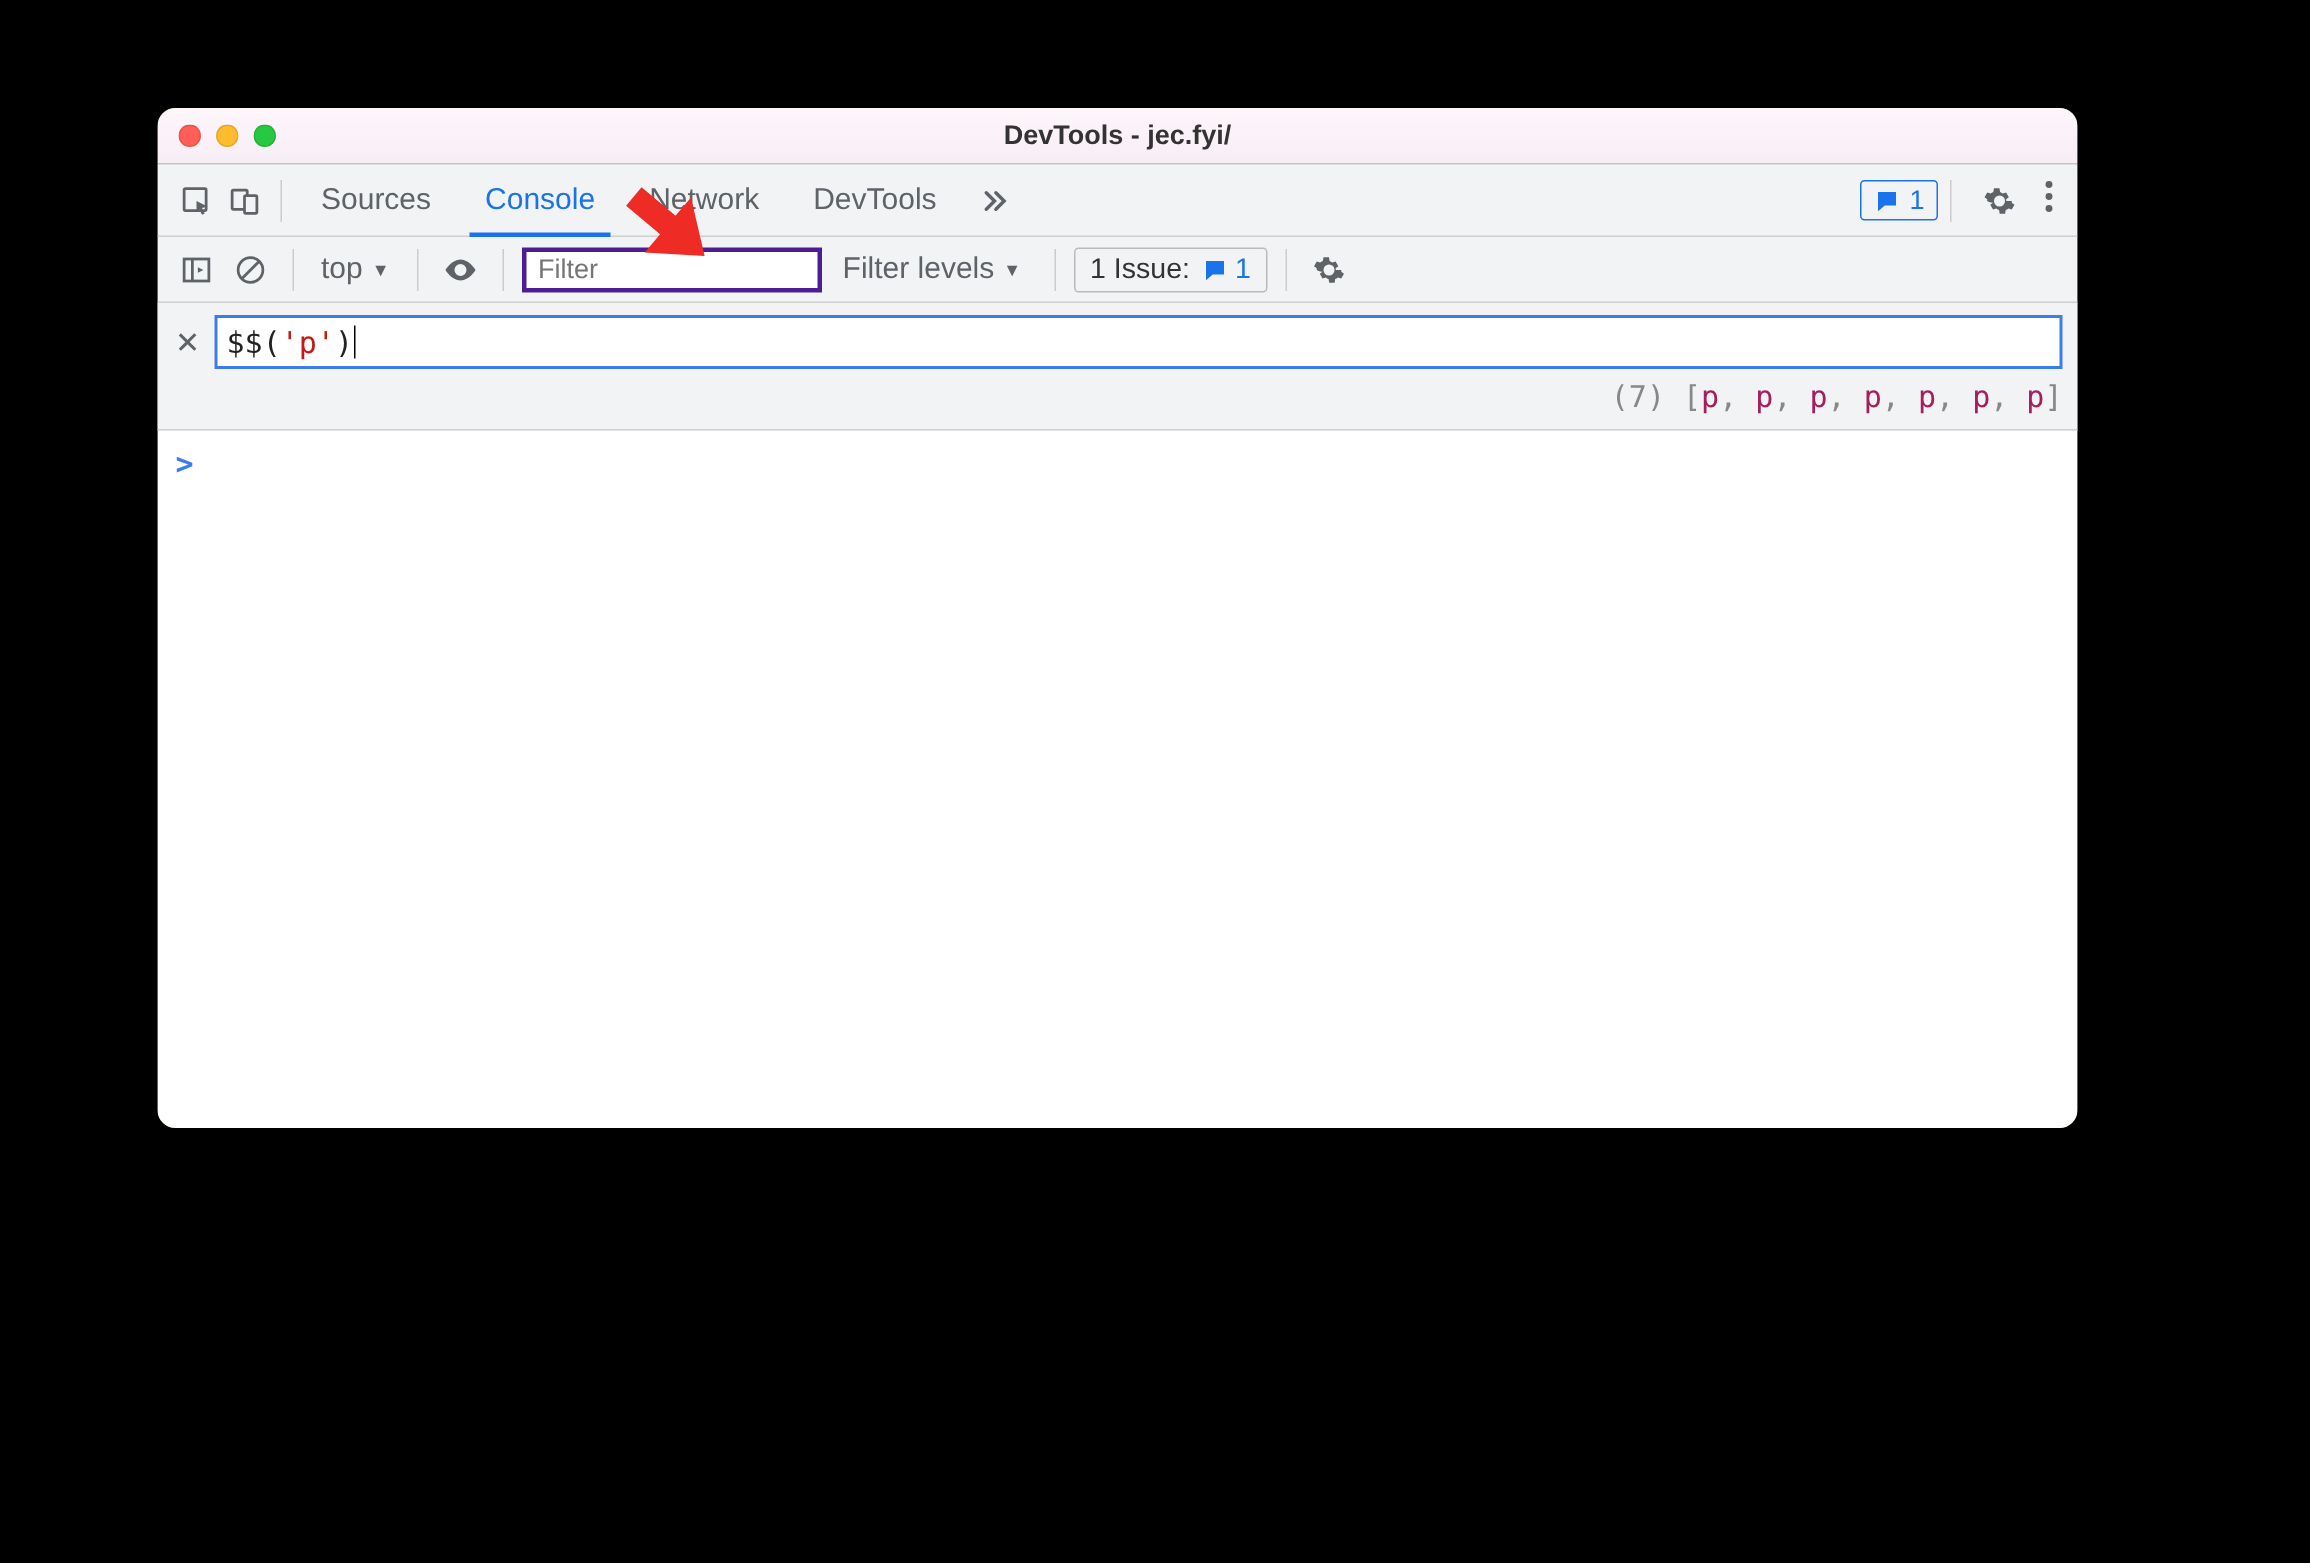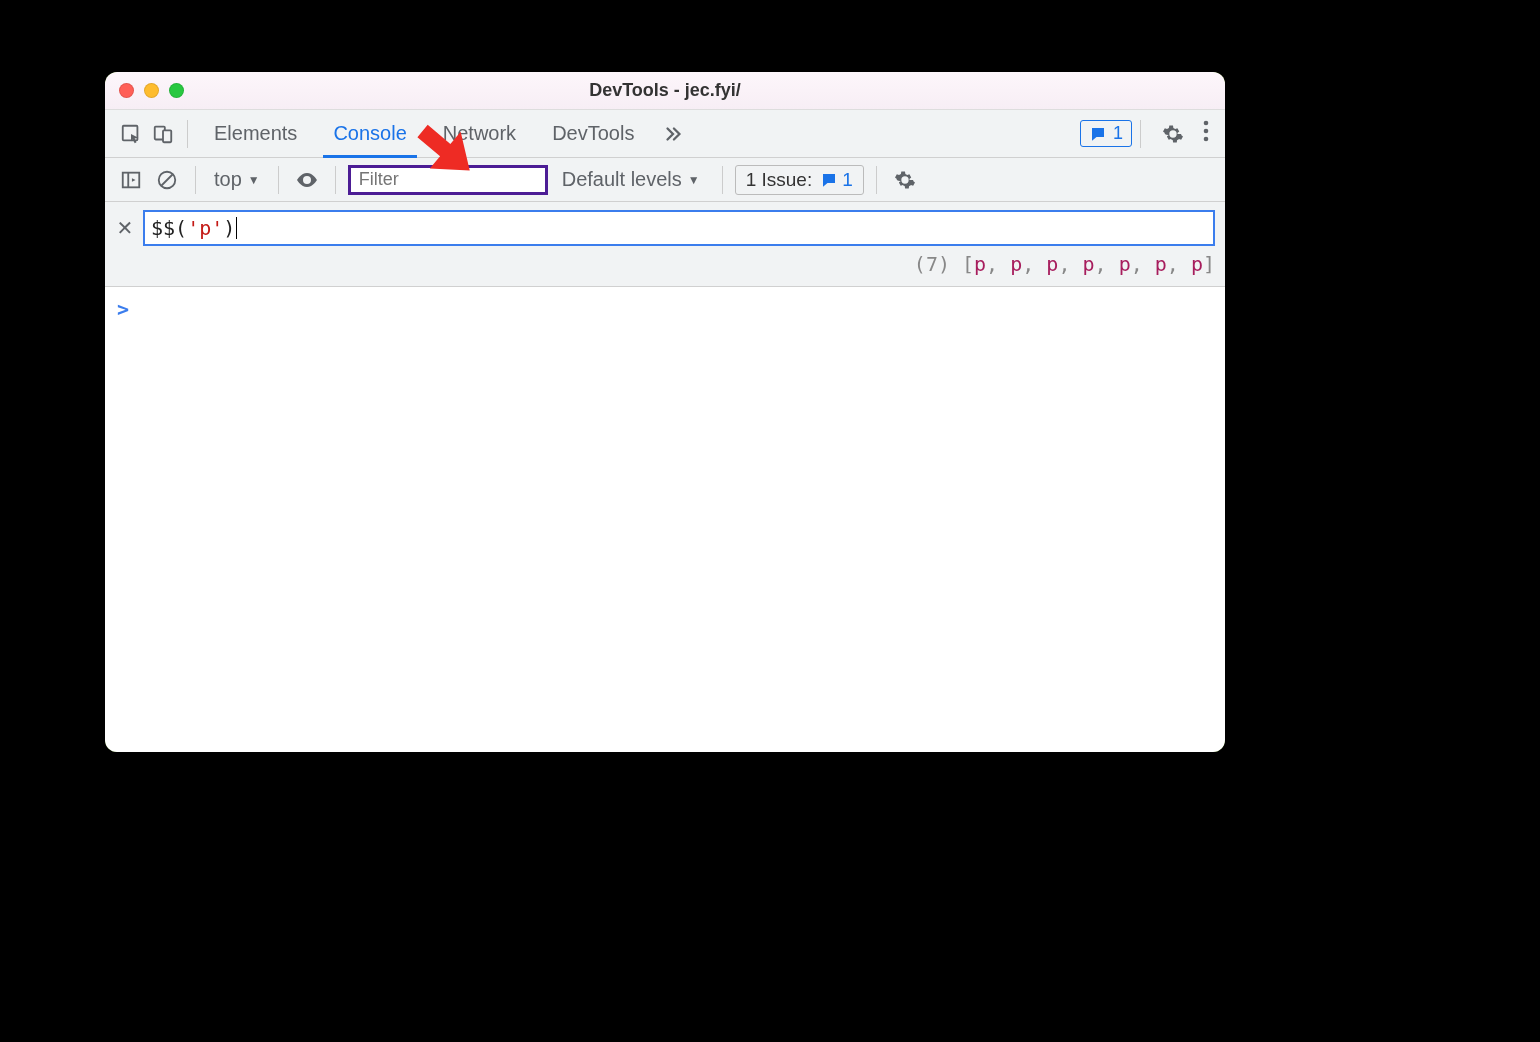--- a/index.html
+++ b/index.html
@@ -7,21 +7,21 @@
     background: #000;
     width: 1540px;
     height: 1042px;
     font-family: -apple-system, BlinkMacSystemFont, "Segoe UI", Helvetica, Arial, sans-serif;
     position: relative;
   }
   .window {
     position: absolute;
     left: 105px;
     top: 72px;
-    width: 1120px;
+    width: 1280px;
     height: 680px;
     background: #4d7c0f;
     border-radius: 12px;
     box-shadow: 0 20px 60px rgba(0,0,0,0.6);
     overflow: hidden;
     display: flex;
     flex-direction: column;
   }
   
   .titlebar {
@@ -223,21 +223,21 @@
       </svg>
     </div>
     <div class="tb-icon">
       <svg width="22" height="22" viewBox="0 0 24 24" fill="none" stroke="#5f6368" stroke-width="2">
         <rect x="3" y="4" width="11" height="14" rx="1"></rect>
         <rect x="12" y="8" width="9" height="13" rx="1" fill="#f1f3f4"></rect>
       </svg>
     </div>
     <div class="divider"></div>
     <div class="tabs">
-      <div class="tab">Elements</div>
+      <div class="tab">Sources</div>
       <div class="tab active">Console</div>
       <div class="tab">Network</div>
       <div class="tab">DevTools</div>
       <div class="tab" style="padding:0 10px;">
         <svg width="22" height="22" viewBox="0 0 24 24">
             <path d="M6 6l6 6-6 6M13 6l6 6-6 6" fill="none" stroke="#5f6368" stroke-width="2.5" stroke-linecap="round"></path>
           </svg>
       </div>
     </div>
     <div class="spacer"></div>
@@ -284,21 +284,21 @@
     <div class="divider"></div>
     <div class="tb-icon">
       <svg width="24" height="24" viewBox="0 0 24 24" fill="#5f6368">
           <path d="M12 5C6 5 2 12 2 12s4 7 10 7 10-7 10-7-4-7-10-7zm0 11a4 4 0 110-8 4 4 0 010 8z"></path>
           <circle cx="12" cy="12" r="2" fill="#f1f3f4"></circle>
         </svg>
     </div>
     <div class="divider"></div>
     <input class="filter-input" placeholder="Filter" style="">
     <div class="levels">
-      <span>Default levels</span>
+      <span>Filter levels</span>
       <span class="tri">▼</span>
     </div>
     <div class="divider"></div>
     <div class="issues-badge">
       <span>1 Issue:</span>
       <span class="blue">
         <svg width="18" height="18" viewBox="0 0 24 24">
             <path d="M4 4h16v12H10l-6 5V4z"></path>
           </svg>
         <span>1</span>

